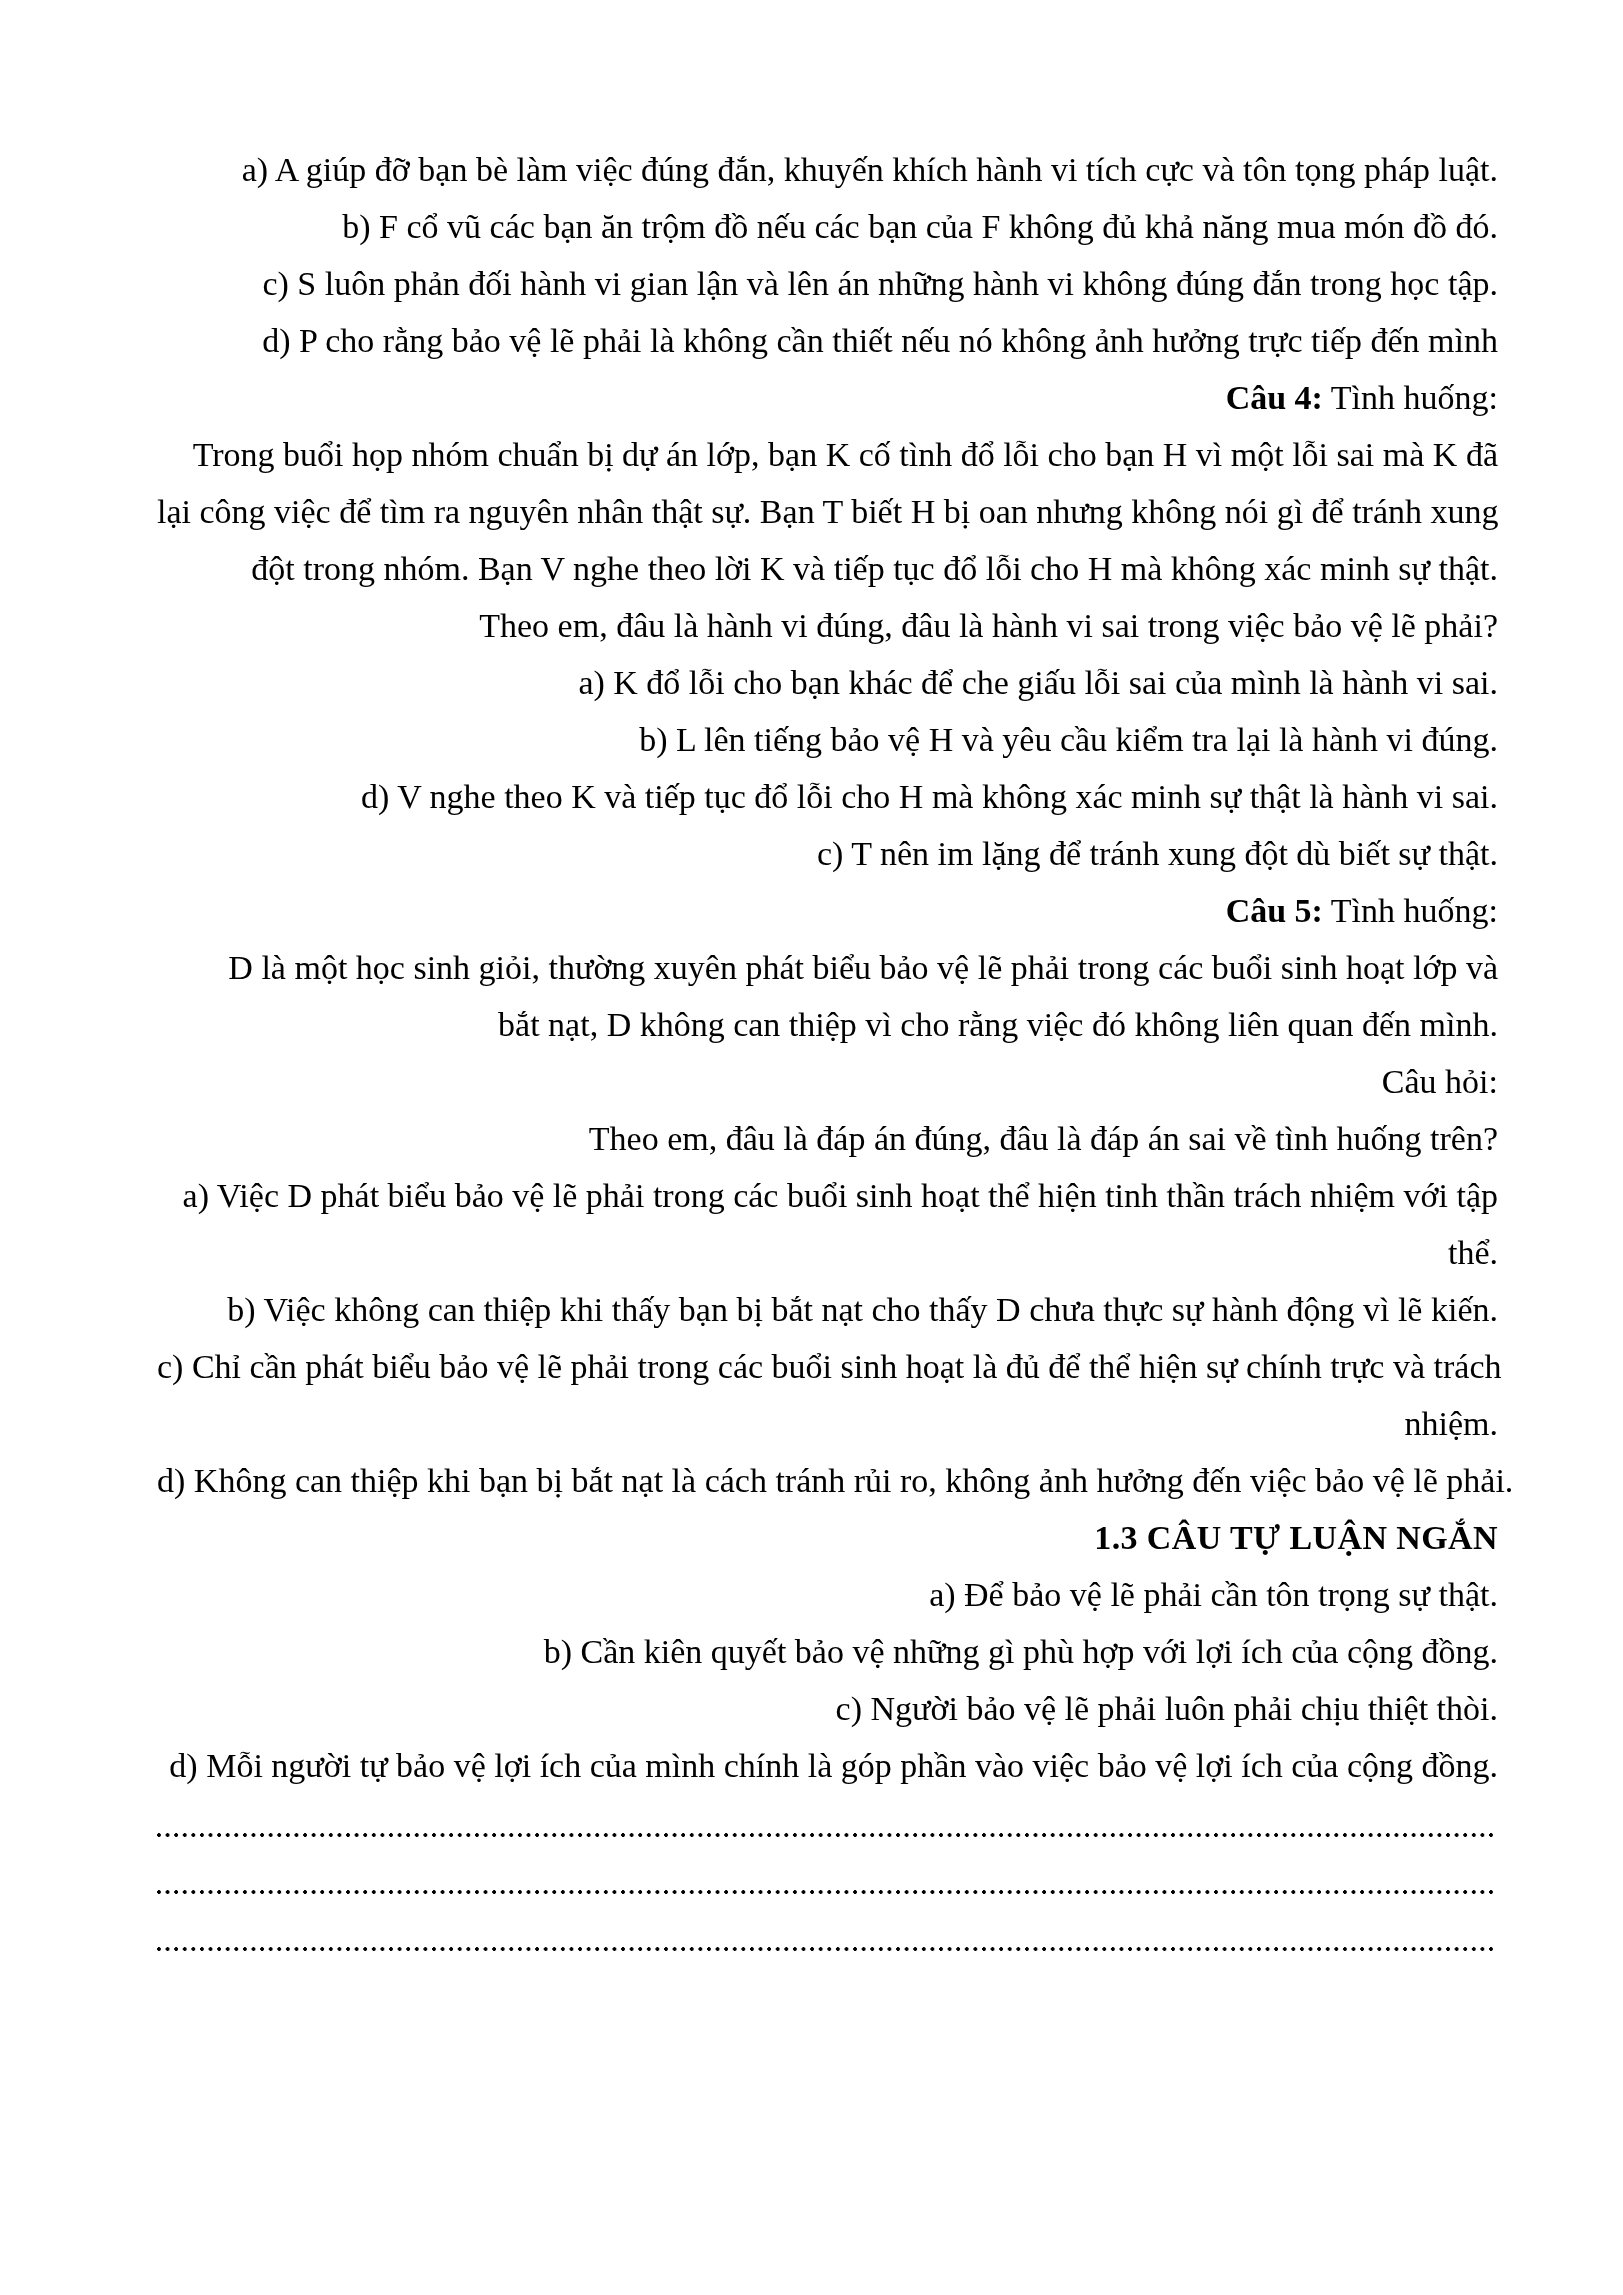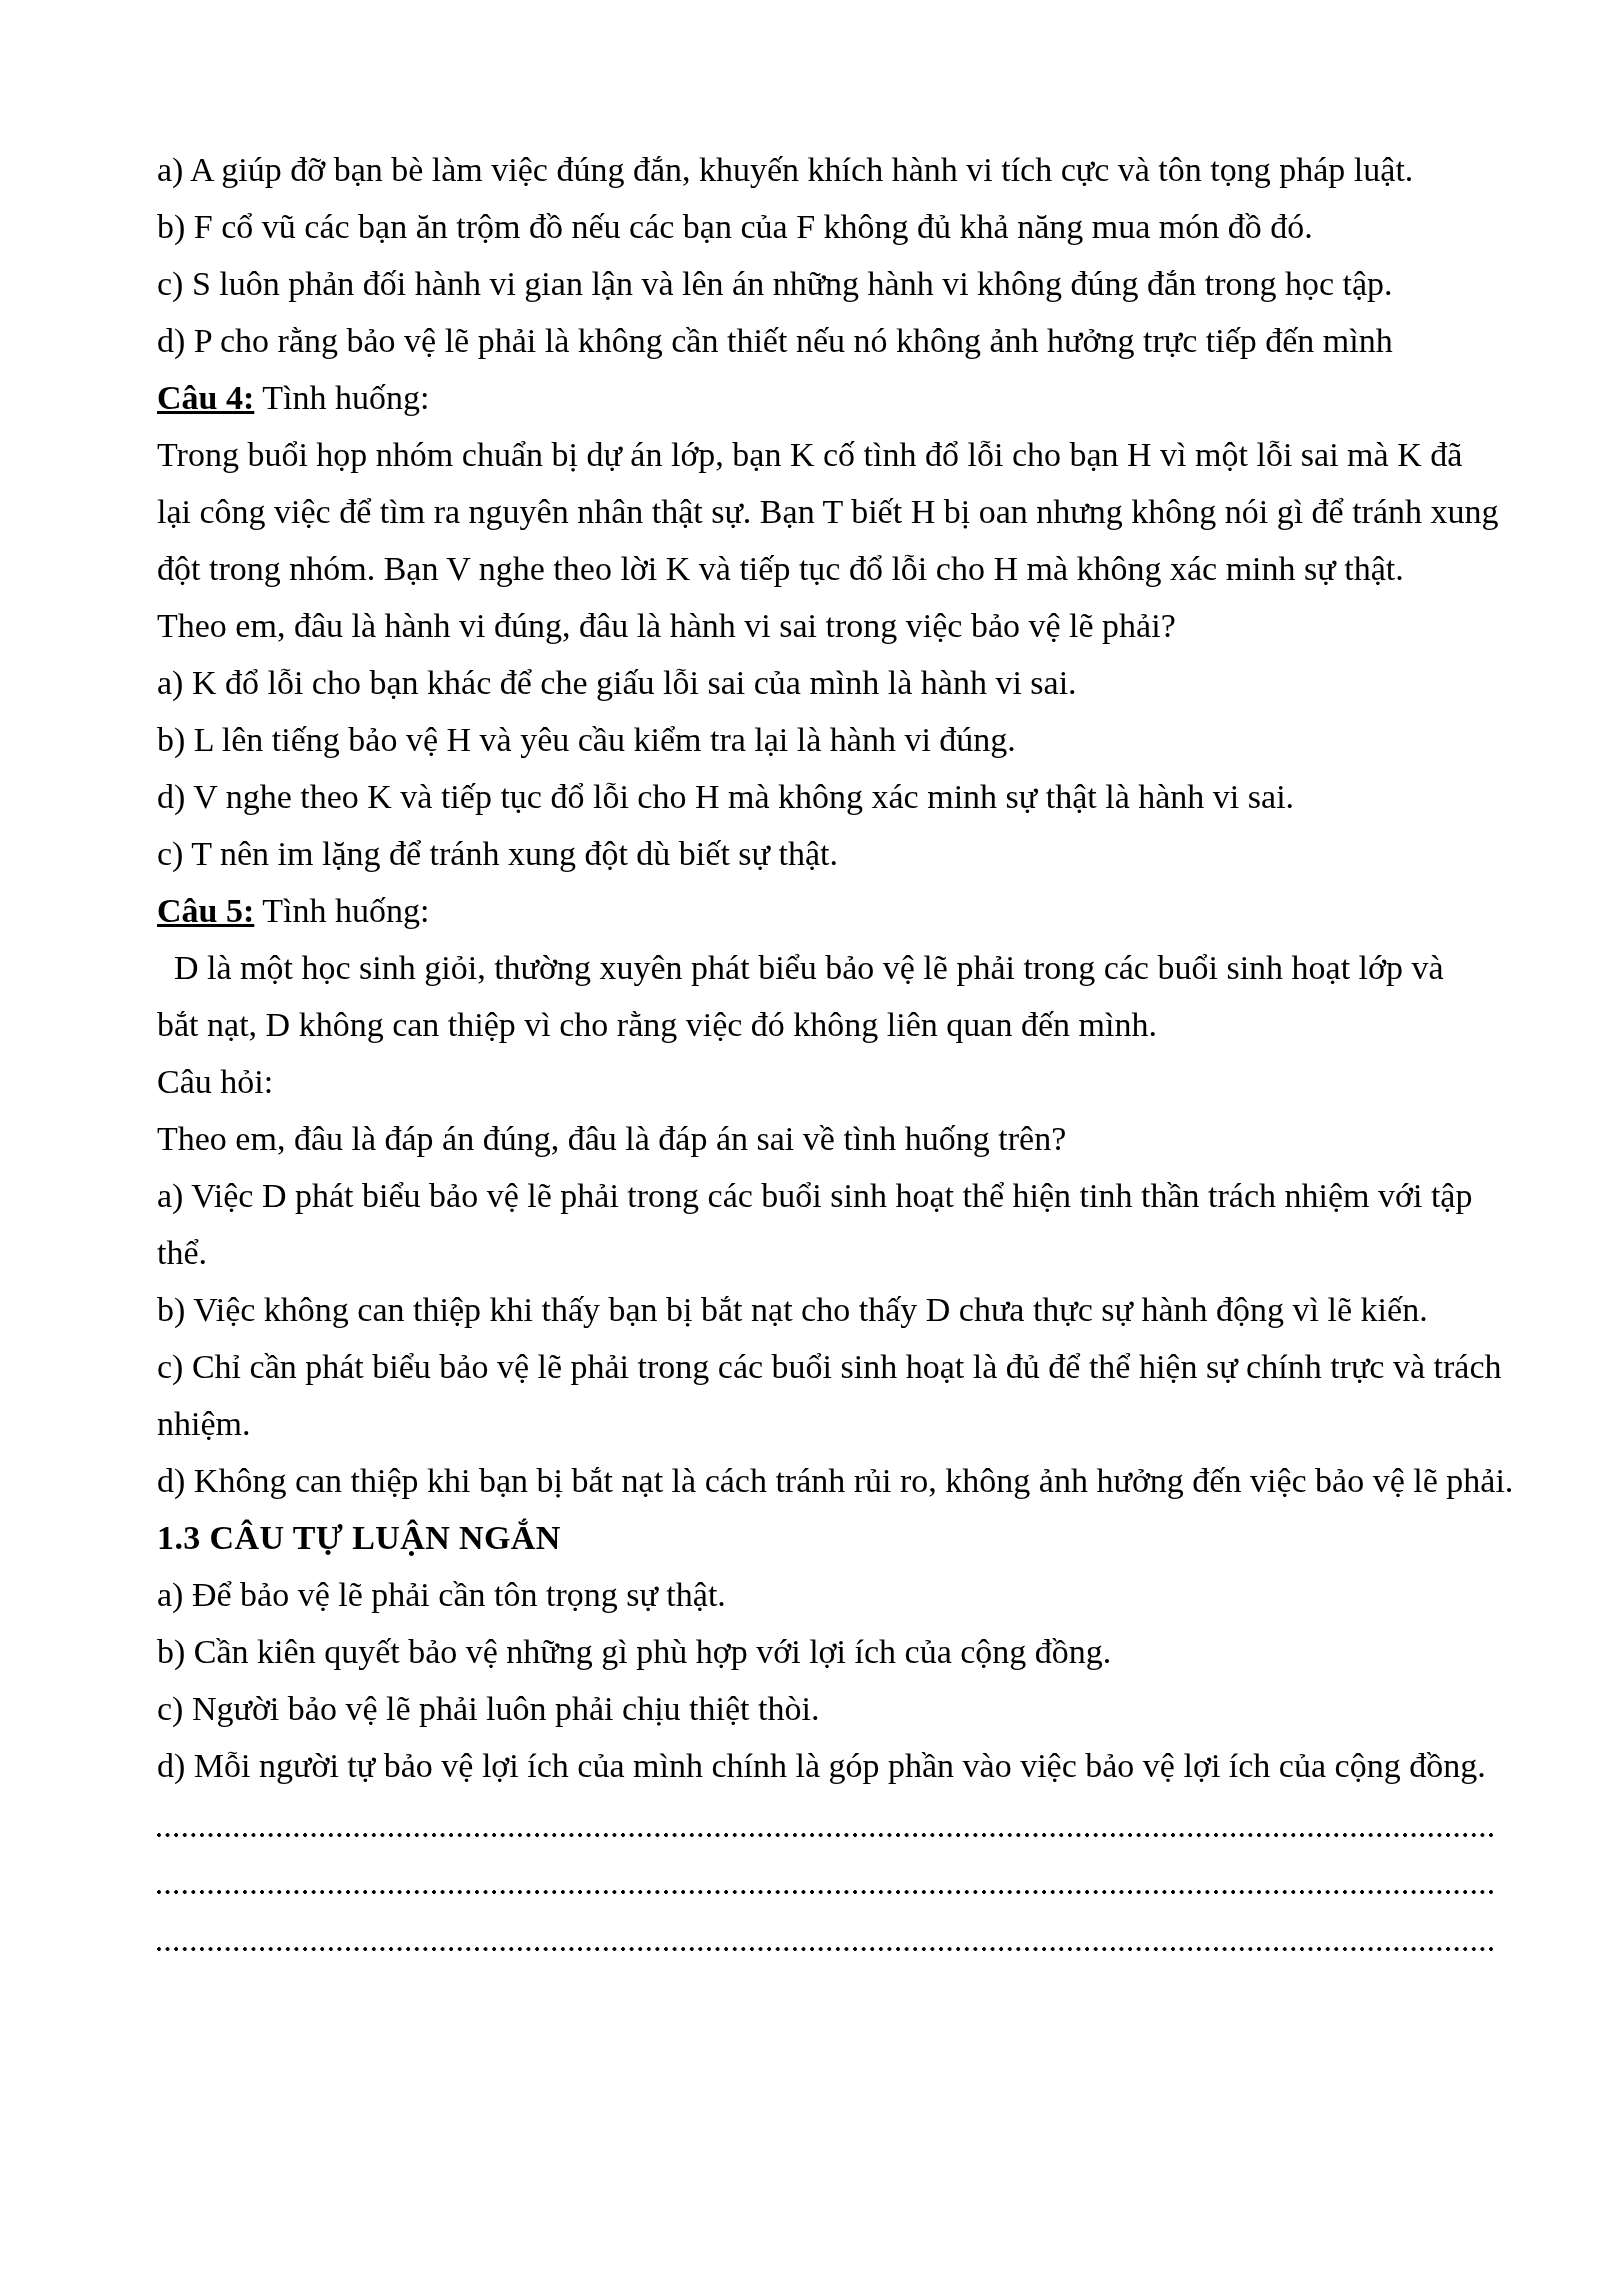--- a/index.html
+++ b/index.html
@@ -24,24 +24,24 @@
     width: 1341px;
   }
   .line {
     font-family: "Liberation Serif", "DejaVu Serif", serif;
     font-size: 34px;
     line-height: 57px;
     height: 57px;
     color: #000000;
     white-space: pre;
     overflow: visible;
+    text-align: right;
   }
   .line .q-label {
     font-weight: bold;
-    text-decoration: underline;
   }
   .line.heading {
     font-weight: bold;
     letter-spacing: 0.4px;
   }
   .dotted-row {
     position: relative;
   }
   .dotted-row .dots {
     position: absolute;

